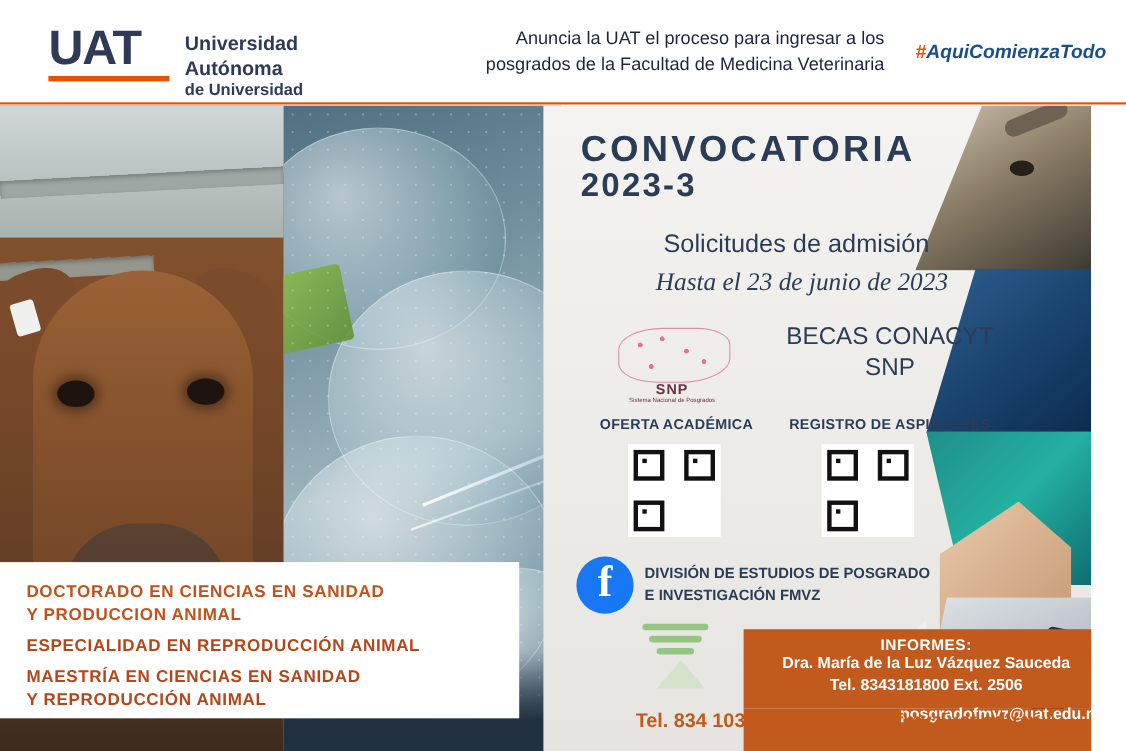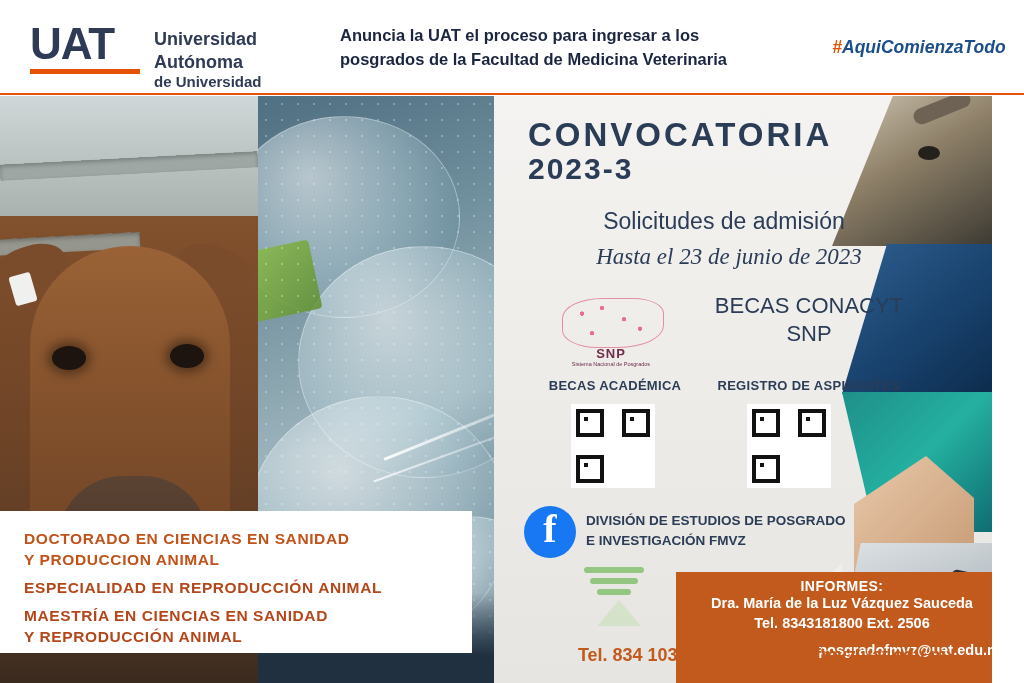--- a/index.html
+++ b/index.html
@@ -16,38 +16,38 @@
   }
 
   
   .header{
     position:absolute;left:0;top:0;width:1024px;height:95px;
     background:#ffffff;
     display:flex;align-items:center;
   }
   .header-logo{
     width:330px;height:95px;position:relative;flex:0 0 330px;
-    display:flex;align-items:center;padding-left:30px;box-sizing:border-box;
+    display:flex;align-items:center;padding-left:44px;box-sizing:border-box;
   }
   .uat-mark{
     font-size:44px;font-weight:bold;color:#2f3a56;letter-spacing:-1px;
     font-family:"Liberation Sans", sans-serif;line-height:1;
     position:relative;
   }
   .uat-mark .bar{
     display:block;width:110px;height:5px;background:#e35205;margin-top:3px;
   }
   .uat-name{
     margin-left:14px;color:#2f3a56;line-height:1.25;
   }
   .uat-name .l1{font-size:18px;font-weight:bold;margin-top:25px;}
   .uat-name .l2{font-size:15px;font-weight:bold;}
   .header-title{
-    flex:1;text-align:left;color:#1b2540;
-    font-size:16.5px;font-weight:bold;line-height:1.45;
+    flex:1;text-align:right;color:#1b2540;
+    font-size:16.5px;font-weight:normal;line-height:1.45;
     padding:0 10px;
   }
   .header-hash{
     flex:0 0 210px;text-align:center;font-size:17.5px;font-weight:bold;
     color:#1b4f8a;font-style:italic;
   }
   .header-hash .hash{color:#e35205;}
   .header-rule{
     position:absolute;left:0;top:93px;width:1024px;height:2px;background:#e35205;
   }
@@ -388,21 +388,21 @@
         <div class="t1">SNP</div>
         <div class="t2">Sistema Nacional de Posgrados</div>
       </div>
     </div>
 
     <div class="becas">
       <div>BECAS CONACYT</div>
       <div>SNP</div>
     </div>
 
-    <div class="qr-head-1">BECAS ACADÉMICA</div>
+    <div class="qr-head-1">OFERTA ACADÉMICA</div>
     <div class="qr-head-2">REGISTRO DE ASPIRANTES</div>
 
     <div class="qr qr1">
       <div class="fp tl">
           <i></i>
         </div>
       <div class="fp tr">
           <i></i>
         </div>
       <div class="fp bl">

